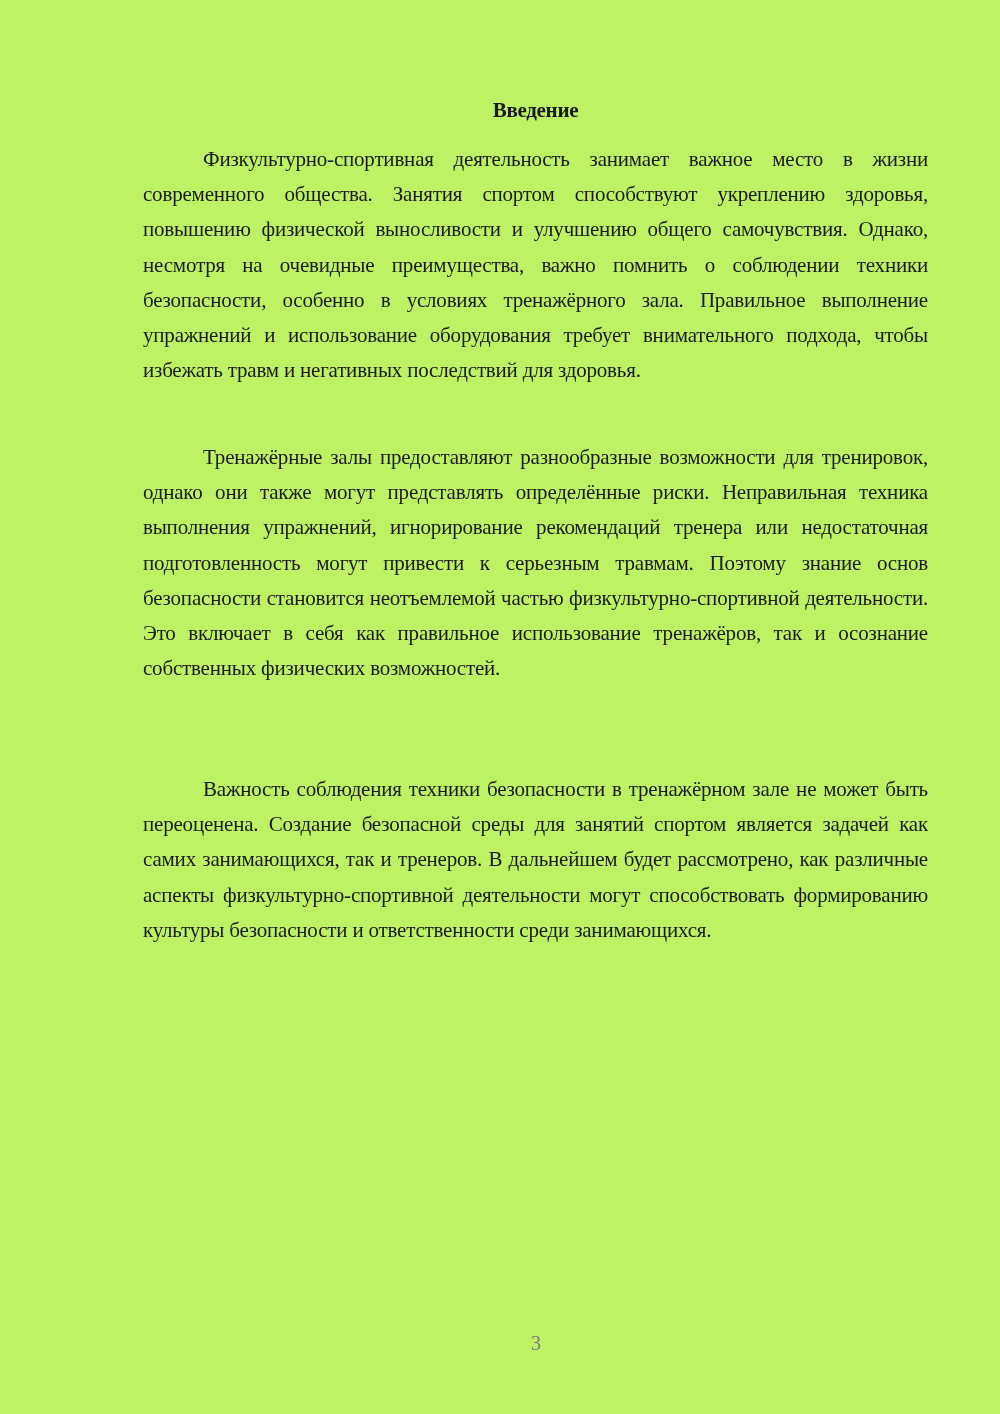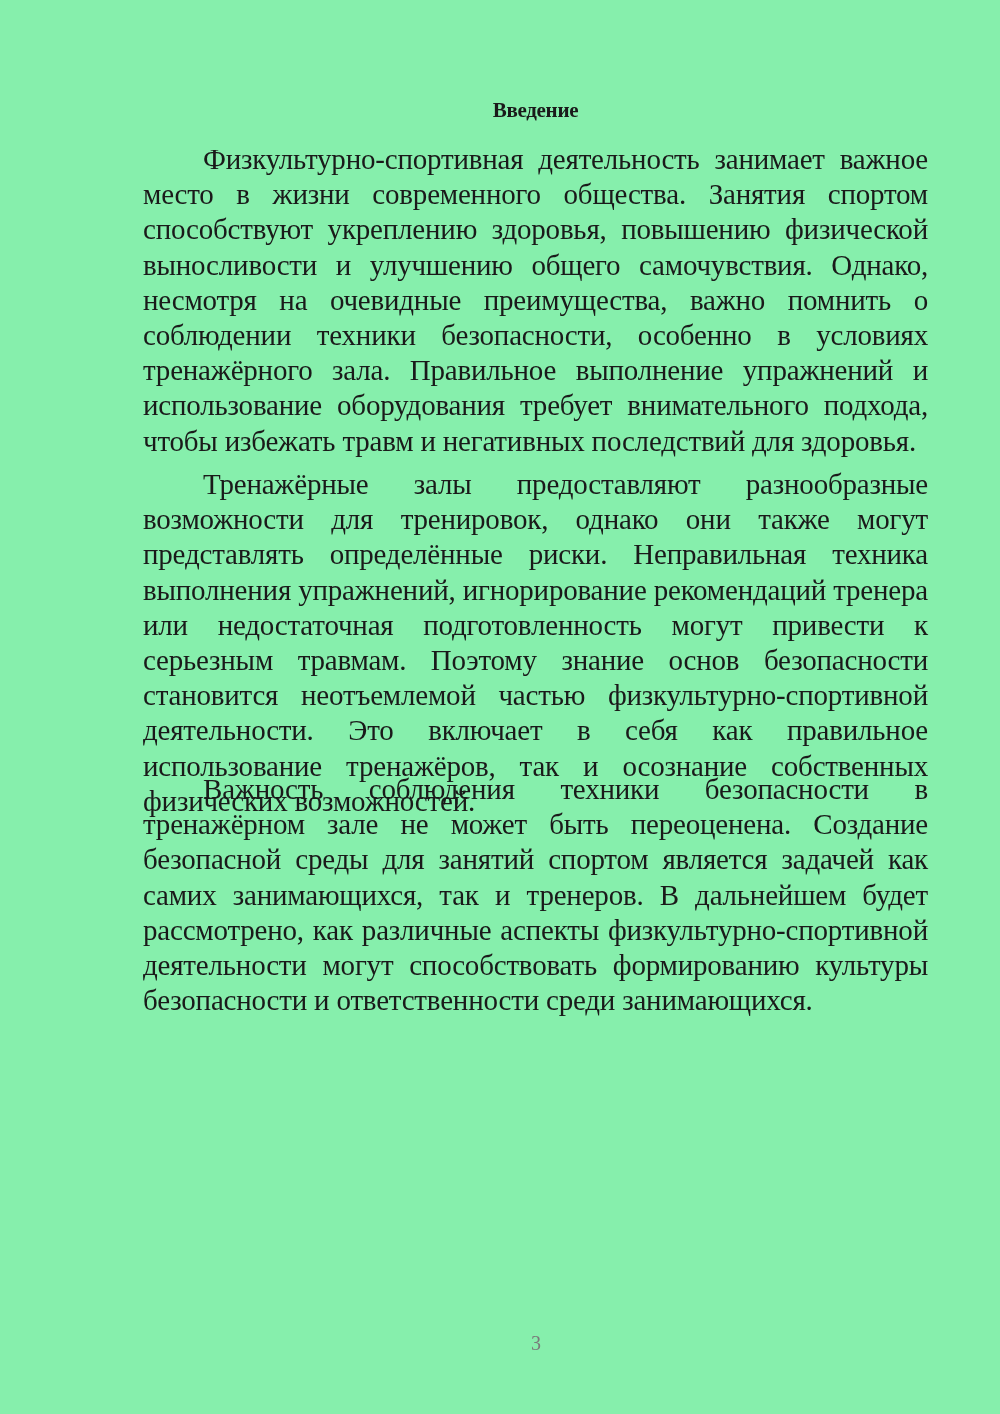--- a/index.html
+++ b/index.html
@@ -1,36 +1,36 @@
 <!DOCTYPE html>
 <html><head>
 <meta charset="utf-8">
 <style>
   html, body { margin: 0; padding: 0; background: #ffffff; }
   body { width: 1000px; height: 1414px; position: relative; overflow: hidden; }
   .page {
     position: absolute; left: 0; top: 0; width: 1000px; height: 1414px;
-    background: #86efac;
+    background: #bef264;
     font-family: "Liberation Serif", "DejaVu Serif", serif;
     color: #1a1a1a;
   }
   .title {
     position: absolute; left: 143px; width: 785px; top: 95px;
     text-align: center; font-weight: bold; font-size: 21px; line-height: 30px;
     letter-spacing: -0.3px;
   }
   .body-text {
     position: absolute; left: 143px; width: 785px;
-    font-size: 29px; line-height: 35.2px;
+    font-size: 21px; line-height: 35.2px;
     text-align: justify; text-align-last: left;
     letter-spacing: -0.2px;
   }
   .body-text p { margin: 0; text-indent: 60px; }
   #p1 { top: 142px; }
-  #p2 { top: 467px; }
+  #p2 { top: 440px; }
   #p3 { top: 772px; }
   .page-number {
     position: absolute; left: 0; width: 1072px; top: 1332px;
     text-align: center; font-size: 20px; color: #7a7a7a;
   }
 </style>
 </head>
 <body>
 
 <div class="page">

